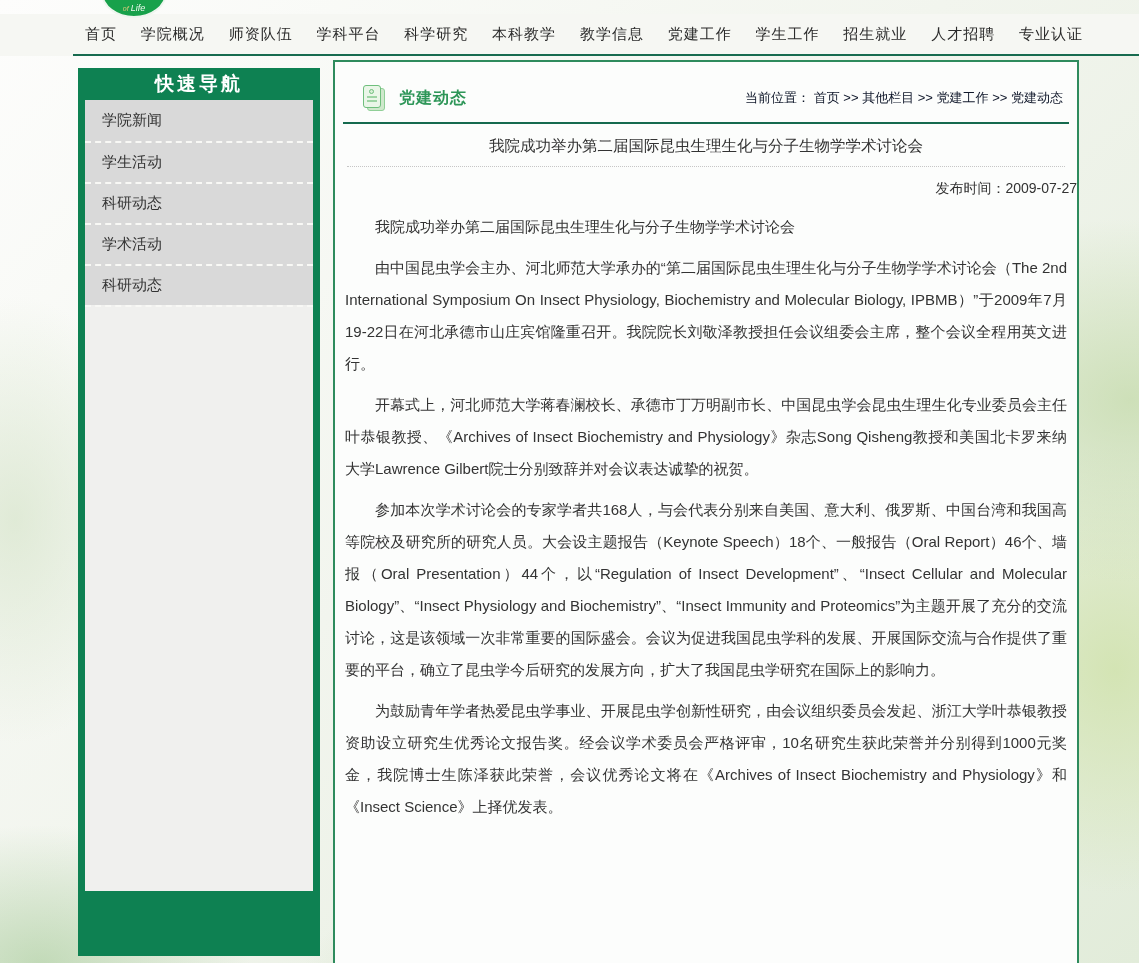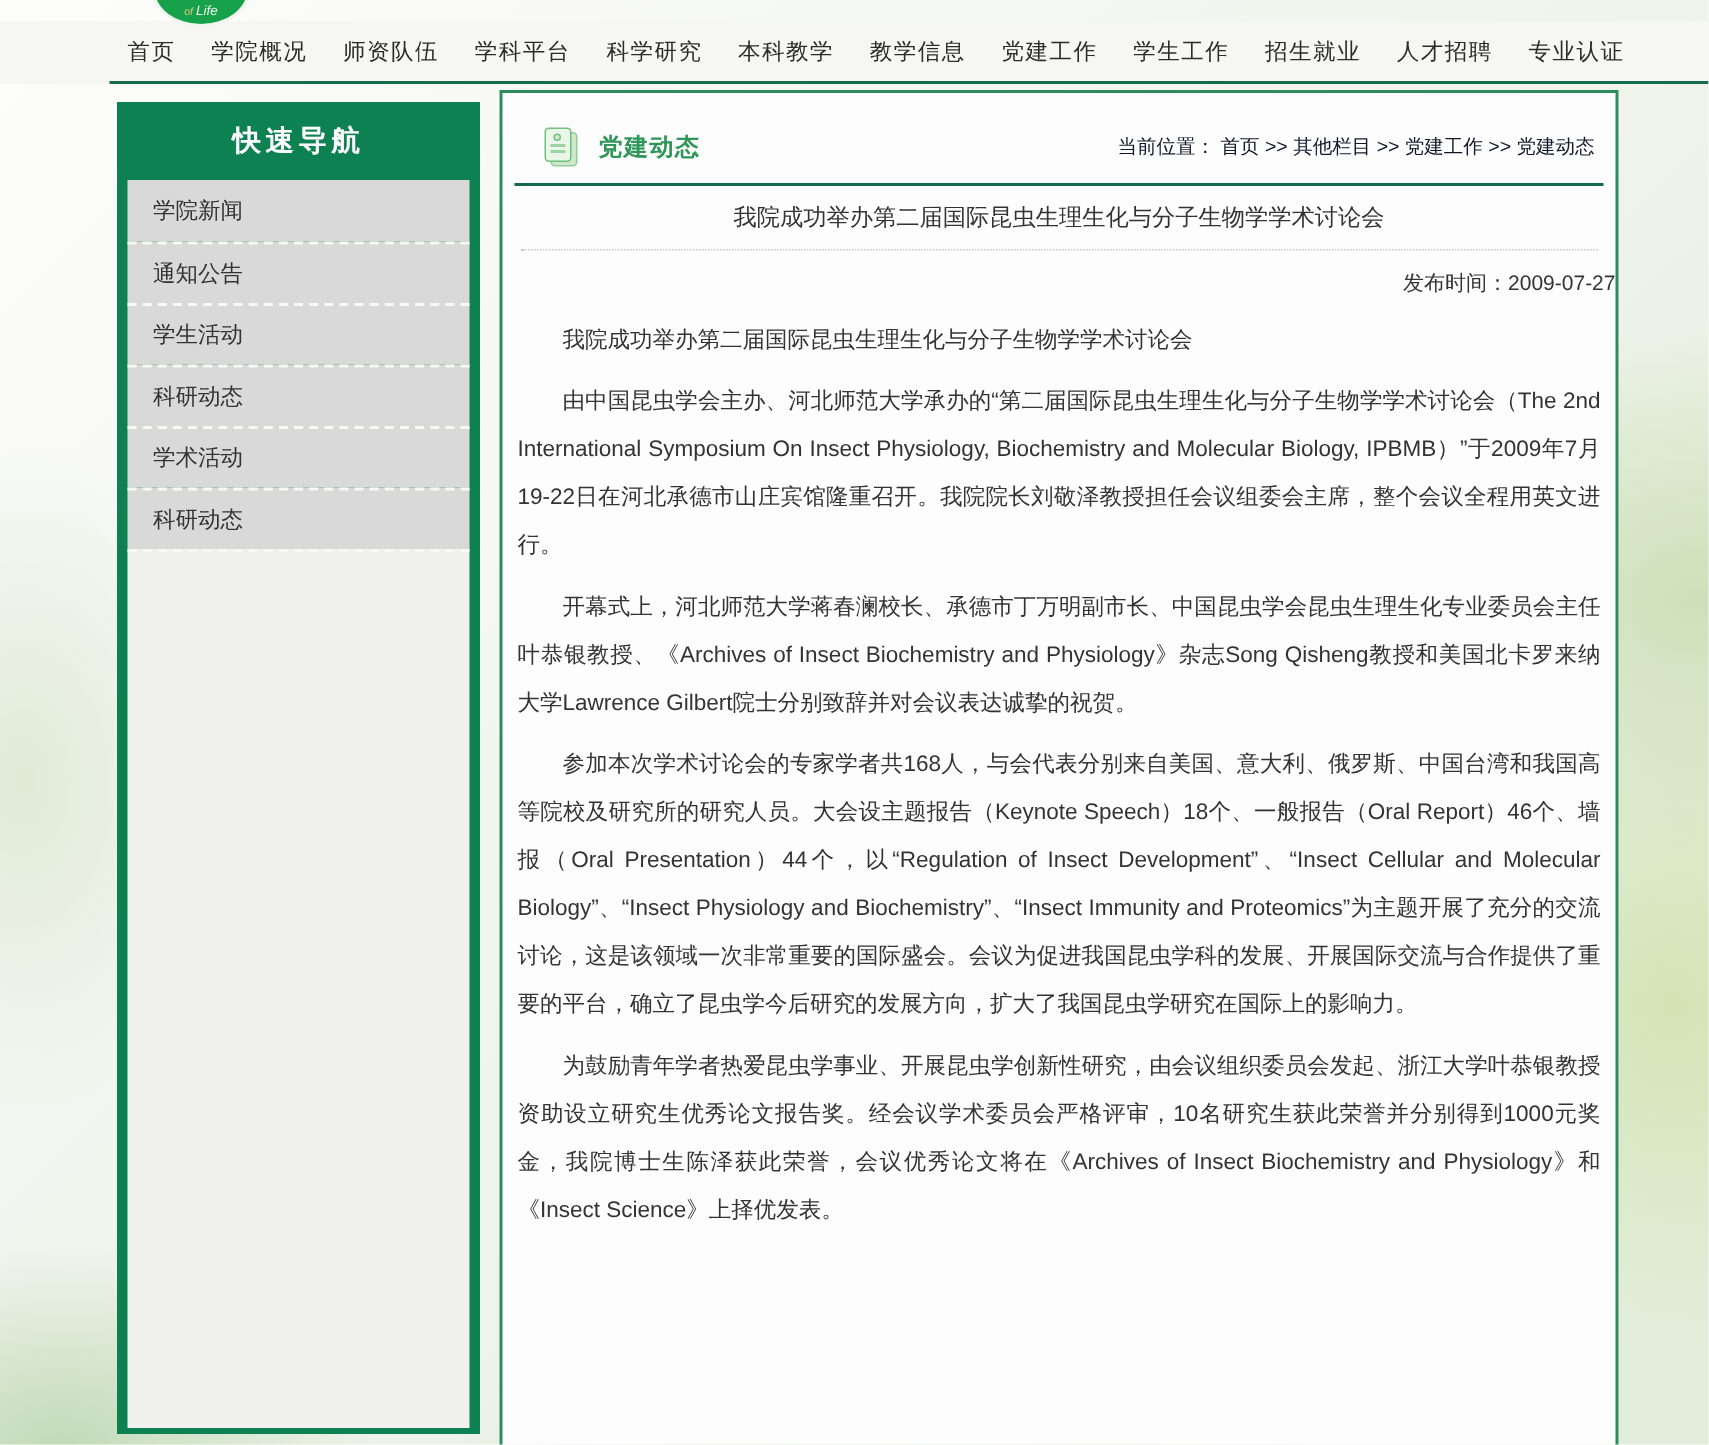--- a/index.html
+++ b/index.html
@@ -20,21 +20,21 @@
   .logo .logo-text{position:absolute;bottom:3px;left:0;width:100%;text-align:center;
     font-style:italic;color:#eef7ee;font-size:9px;line-height:9px;white-space:nowrap;}
   .logo .logo-of{font-size:7px;color:#d9c87a;margin-right:2px;}
   
   .nav-bar{position:absolute;left:0;top:14px;width:100%;height:42px;background:#f6f7f3;z-index:2;}
   .nav-inner{margin-left:73px;height:100%;display:flex;align-items:center;
     justify-content:space-between;padding:0 56px 0 12px;border-bottom:2px solid #176b4f;box-sizing:border-box;}
   .nav-item{font-size:15px;color:#2b2b2b;letter-spacing:1px;cursor:pointer;white-space:nowrap;}
   
   .sidebar{position:absolute;left:78px;top:68px;width:242px;height:888px;background:#0e8152;box-sizing:border-box;}
-  .side-title{height:52px;display:flex;align-items:center;justify-content:center;
+  .side-title{height:32px;display:flex;align-items:center;justify-content:center;
     color:#ffffff;font-size:19px;font-weight:bold;letter-spacing:3px;}
   .side-body{margin:0 7px;}
   .side-item{height:41px;background:#d9d9d9;display:flex;align-items:center;
     padding-left:17px;font-size:15px;color:#333;box-sizing:border-box;cursor:pointer;text-align:right;}
   .side-item + .side-item{border-top:2px dashed #f8f8f5;}
   .side-filler{height:584px;background:#f0f0ee;border-top:2px dashed #f8f8f5;}
   
   .panel{position:absolute;left:333px;top:60px;width:746px;height:920px;background:#fcfdfc;
     border:2px solid #2e8b5d;box-sizing:border-box;}
   .panel-header{display:flex;align-items:center;margin:22px 14px 0 16px;height:28px;padding-left:12px;}
@@ -79,21 +79,20 @@
     <span class="nav-item">招生就业</span>
     <span class="nav-item">人才招聘</span>
     <span class="nav-item">专业认证</span>
   </div>
 </div>
 
 <div class="sidebar">
   <div class="side-title">快速导航</div>
   <div class="side-body">
     <div class="side-item">学院新闻</div>
-    <div class="side-item">通知公告</div>
     <div class="side-item">学生活动</div>
     <div class="side-item">科研动态</div>
     <div class="side-item">学术活动</div>
     <div class="side-item">科研动态</div>
     <div class="side-filler"></div>
   </div>
 </div>
 
 <div class="panel">
   <div class="panel-header">

